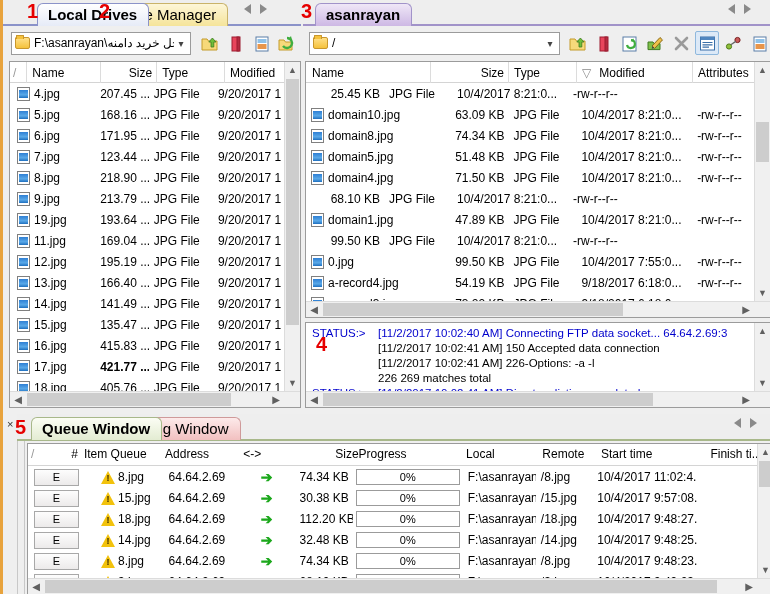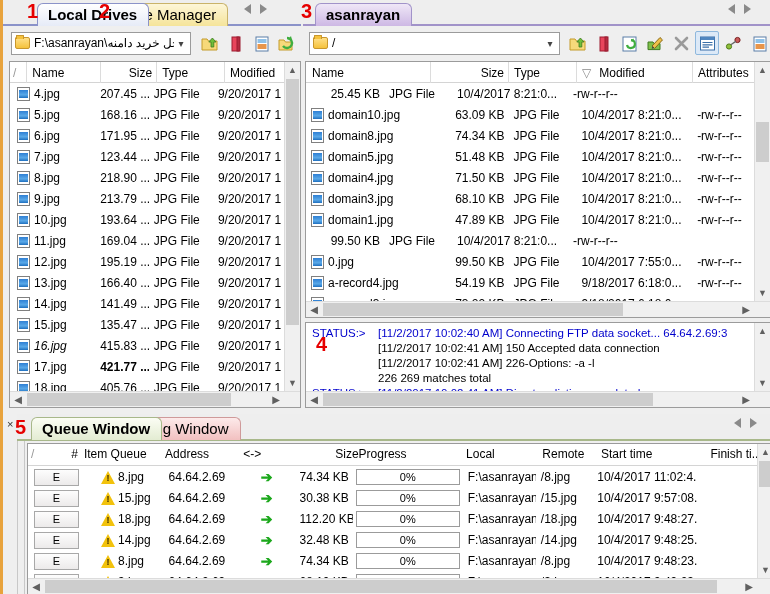--- a/index.html
+++ b/index.html
@@ -498,21 +498,21 @@
             <div class="jpgicon"></div>
             <span>9.jpg</span>
           </div>
           <div class="lcell num" style="width: 60px;">213.79 ...</div>
           <div class="lcell" style="width: 72px;">JPG File</div>
           <div class="lcell" style="width: 80px;">9/20/2017 1</div>
         </div>
         <div class="lrow">
           <div class="lcell" style="width: 96px; display: flex; align-items: flex-start;">
             <div class="jpgicon"></div>
-            <span>10.jpg</span>
+            <span>19.jpg</span>
           </div>
           <div class="lcell num" style="width: 60px;">193.64 ...</div>
           <div class="lcell" style="width: 72px;">JPG File</div>
           <div class="lcell" style="width: 80px;">9/20/2017 1</div>
         </div>
         <div class="lrow">
           <div class="lcell" style="width: 96px; display: flex; align-items: flex-start;">
             <div class="jpgicon"></div>
             <span>11.jpg</span>
           </div>
@@ -550,21 +550,21 @@
         <div class="lrow">
           <div class="lcell" style="width: 96px; display: flex; align-items: flex-start;">
             <div class="jpgicon"></div>
             <span>15.jpg</span>
           </div>
           <div class="lcell num" style="width: 60px;">135.47 ...</div>
           <div class="lcell" style="width: 72px;">JPG File</div>
           <div class="lcell" style="width: 80px;">9/20/2017 1</div>
         </div>
         <div class="lrow">
-          <div class="lcell" style="width: 96px; display: flex; align-items: flex-start; font-style: italic;">
+          <div class="lcell" style="width: 96px; display: flex; align-items: flex-start;">
             <div class="jpgicon"></div>
             <span>16.jpg</span>
           </div>
           <div class="lcell num" style="width: 60px;">415.83 ...</div>
           <div class="lcell" style="width: 72px;">JPG File</div>
           <div class="lcell" style="width: 80px;">9/20/2017 1</div>
         </div>
         <div class="lrow">
           <div class="lcell" style="width: 96px; display: flex; align-items: flex-start;">
             <div class="jpgicon"></div>
@@ -648,24 +648,20 @@
           <div class="lcell" style="width: 125px; display: flex; align-items: flex-start; padding-left: 3px;">
             <div class="jpgicon"></div>
             <span>domain4.jpg</span>
           </div>
           <div class="lcell num" style="width: 78px;">71.50 KB</div>
           <div class="lcell" style="width: 68px;">JPG File</div>
           <div class="lcell" style="width: 116px;">10/4/2017 8:21:0...</div>
           <div class="lcell" style="width: 62px;">-rw-r--r--</div>
         </div>
         <div class="lrow">
-          <div class="lcell" style="width: 125px; display: flex; align-items: flex-start; padding-left: 3px;">
-            <div class="jpgicon"></div>
-            <span>domain3.jpg</span>
-          </div>
           <div class="lcell num" style="width: 78px;">68.10 KB</div>
           <div class="lcell" style="width: 68px;">JPG File</div>
           <div class="lcell" style="width: 116px;">10/4/2017 8:21:0...</div>
           <div class="lcell" style="width: 62px;">-rw-r--r--</div>
         </div>
         <div class="lrow">
           <div class="lcell" style="width: 125px; display: flex; align-items: flex-start; padding-left: 3px;">
             <div class="jpgicon"></div>
             <span>domain1.jpg</span>
           </div>

